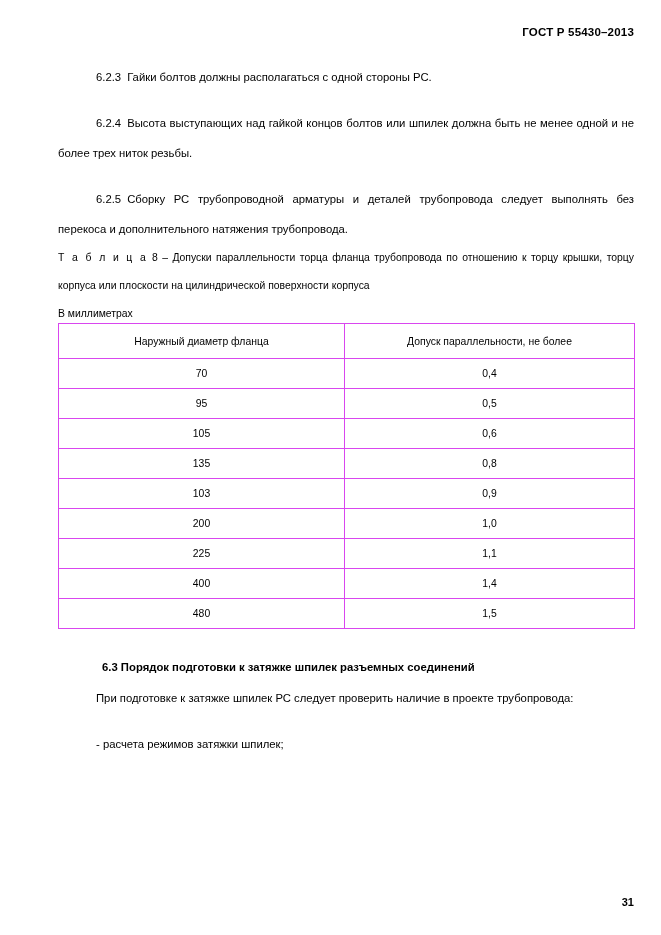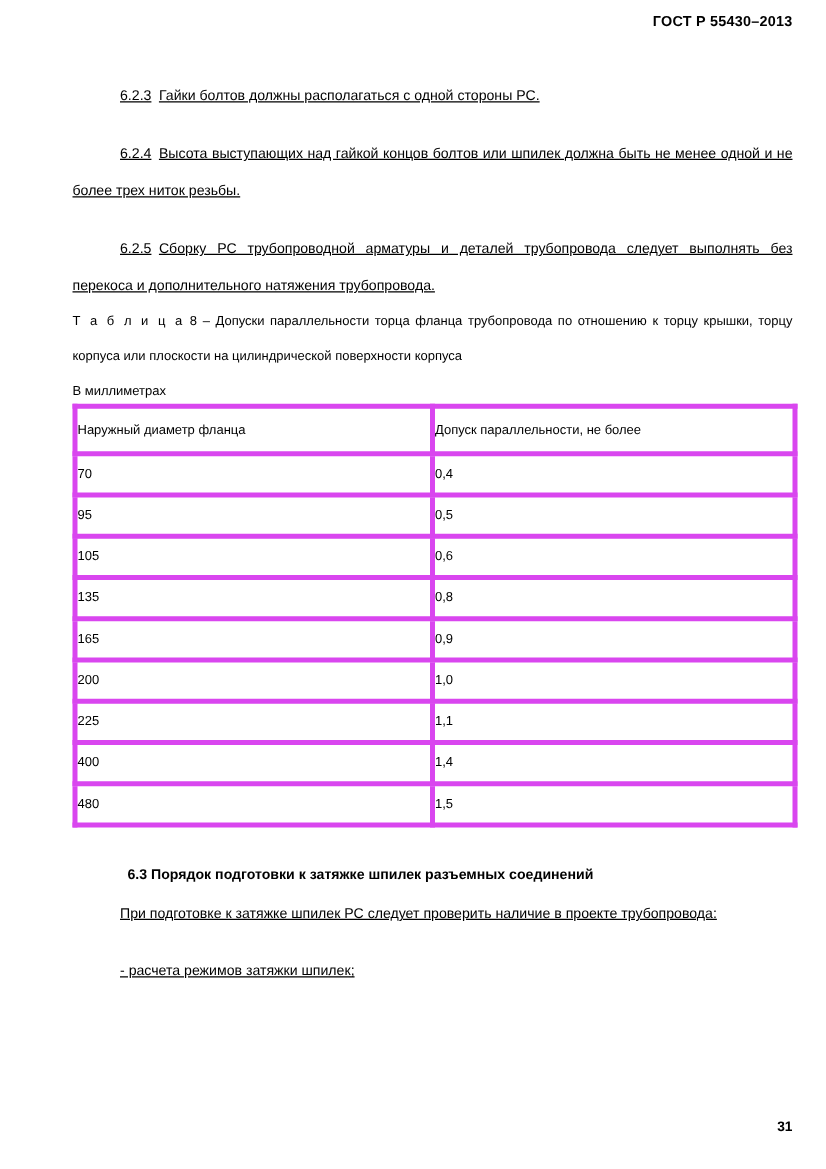--- a/index.html
+++ b/index.html
@@ -17,40 +17,39 @@
   }
   .page {
     position: relative;
     width: 661px;
     height: 935px;
     box-sizing: border-box;
     padding: 0;
   }
   .header {
     position: absolute;
-    top: 12px;
+    top: 26px;
     right: 27px;
     font-size: 11.5px;
     font-weight: bold;
     letter-spacing: 0.2px;
     white-space: nowrap;
   }
   .content {
     position: absolute;
     top: 62px;
     left: 58px;
     width: 576px;
   }
   p {
     margin: 0;
     font-size: 11.3px;
     line-height: 30px;
     text-align: justify;
     text-justify: inter-word;
-    text-decoration: underline;
   }
   p.indent {
     text-indent: 38px;
   }
   .para-gap {
     height: 16px;
   }
   .num {
     margin-right: 6px;
   }
@@ -68,22 +67,22 @@
     margin-top: 8px;
     margin-bottom: 4px;
     padding-right: 2px;
   }
   table.spec {
     border-collapse: collapse;
     width: 576px;
     table-layout: fixed;
   }
   table.spec th, table.spec td {
-    border: 4px solid #d946ef;
-    text-align: left;
+    border: 1px solid #d946ef;
+    text-align: center;
     font-size: 10.4px;
     font-weight: normal;
     height: 29px;
     padding: 0;
     vertical-align: middle;
   }
   table.spec thead th {
     height: 34px;
   }
   .col1 { width: 286px; }
@@ -149,21 +148,21 @@
         </tr>
         <tr>
           <td>105</td>
           <td>0,6</td>
         </tr>
         <tr>
           <td>135</td>
           <td>0,8</td>
         </tr>
         <tr>
-          <td>165</td>
+          <td>103</td>
           <td>0,9</td>
         </tr>
         <tr>
           <td>200</td>
           <td>1,0</td>
         </tr>
         <tr>
           <td>225</td>
           <td>1,1</td>
         </tr>

